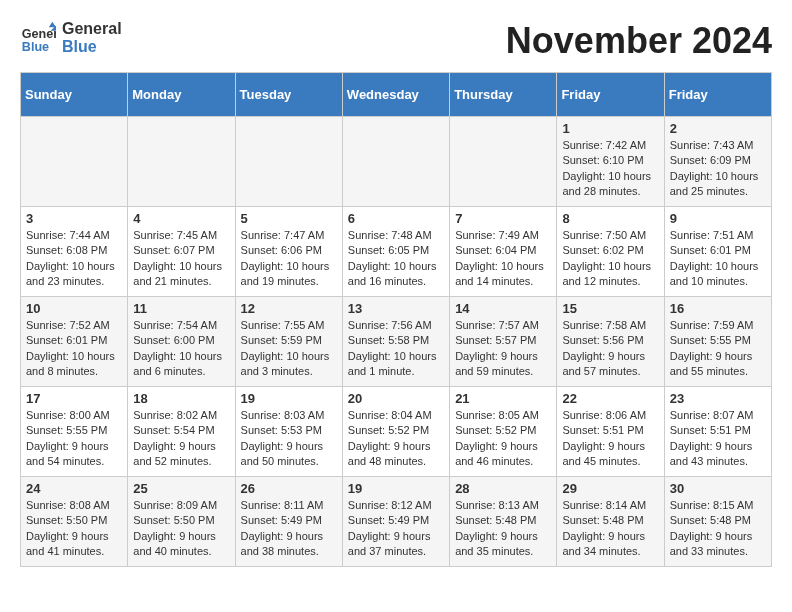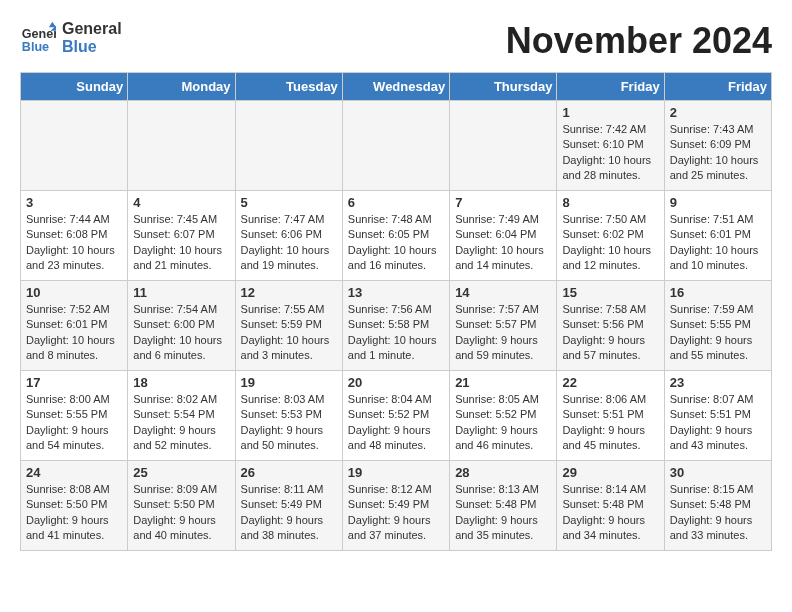--- a/index.html
+++ b/index.html
@@ -41,22 +41,22 @@
     table {
       width: 100%;
       border-collapse: collapse;
       table-layout: fixed;
     }
     thead tr th {
       background-color: #3a7abf;
       color: #fff;
       font-size: 13px;
       font-weight: bold;
-      padding: 6px 4px;
-      text-align: right;
+      padding: 14px 4px;
+      text-align: left;
       border: 1px solid #ccc;
     }
     tbody tr td {
       border: 1px solid #ccc;
       vertical-align: top;
       padding: 4px 5px;
       font-size: 10.5px;
       color: #333;
       height: 90px;
     }

